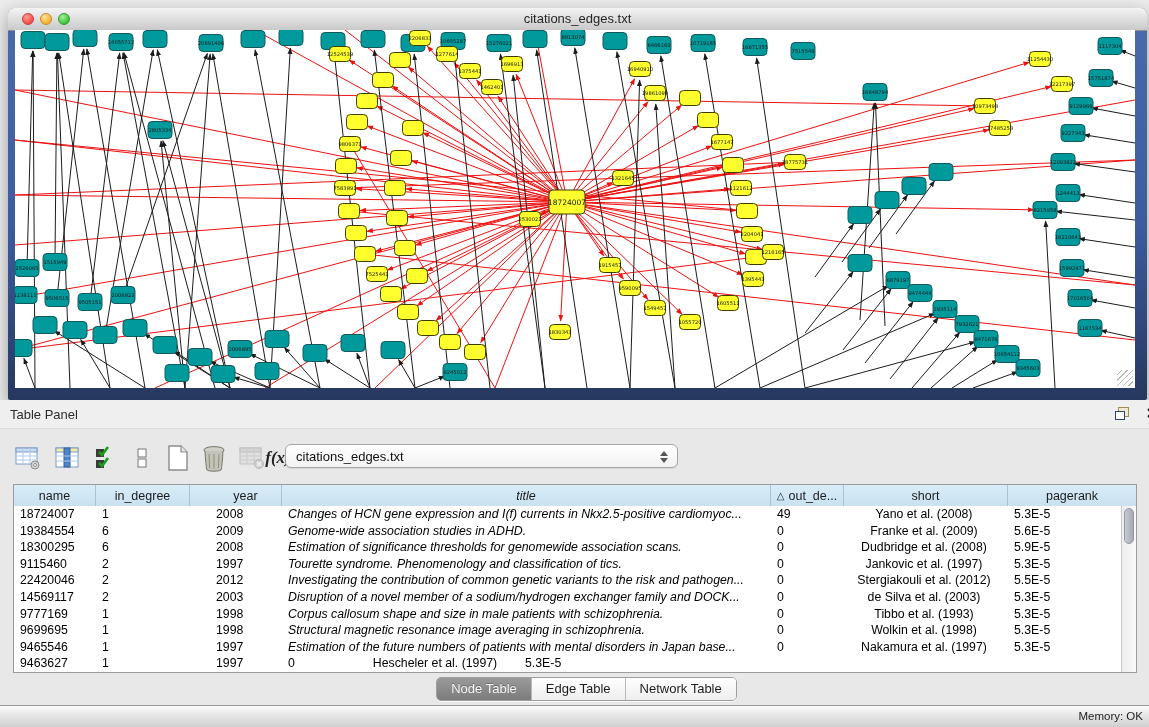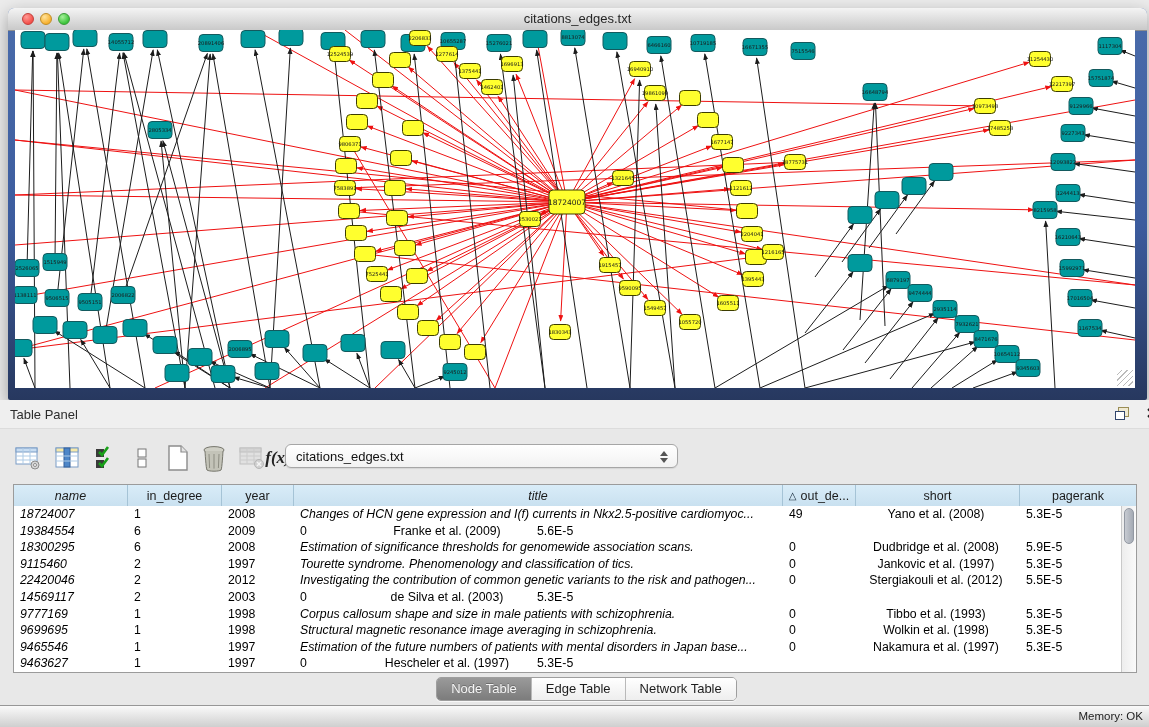--- a/index.html
+++ b/index.html
@@ -51,21 +51,21 @@
 
   .tablewrap{position:absolute;left:13px;top:84px;width:1124px;height:189px;background:#fff;
     border:1px solid #9b9b9b;box-sizing:border-box;}
   .thead{display:flex;height:21px;background:linear-gradient(#d9ecf8,#c9e1f0);border-bottom:1px solid #8fa6b5;}
   .th{box-sizing:border-box;border-right:1px solid #a5c3d6;font-size:12.5px;color:#1b1b1b;
       display:flex;align-items:center;justify-content:center;white-space:nowrap;overflow:hidden;cursor:pointer;}
   .sort-glyph{font-size:10px;margin-right:4px;color:#123;}
   .tbody{position:absolute;left:0;top:21px;bottom:0;right:15px;overflow:hidden;}
   .trow{display:flex;height:16.6px;background:#fff;}
   .td{box-sizing:border-box;font-size:12.3px;color:#000;padding:1px 4px 0 6px;white-space:nowrap;overflow:hidden;}
-  .c0{width:114px;font-style:italic;} .c1{width:94px;} .c2{width:72px;} .c3{width:489px;font-style:italic;} .c4{width:73px;} .c5{width:164px;text-align:center;padding-left:0;} .c6{flex:1;}
+  .c0{width:82px;} .c1{width:94px;} .c2{width:72px;margin-left:20px;} .c3{width:489px;font-style:italic;} .c4{width:73px;} .c5{width:164px;text-align:center;padding-left:0;} .c6{flex:1;}
   .vscroll{position:absolute;right:0;top:21px;bottom:0;width:15px;background:linear-gradient(90deg,#ededed,#fafafa);
     border-left:1px solid #c9c9c9;box-sizing:border-box;}
   .vthumb{position:absolute;left:2px;top:2px;width:10px;height:36px;border-radius:6px;
     background:linear-gradient(90deg,#c7cbd2,#a4aab4);border:1px solid #9298a2;box-sizing:border-box;cursor:grab;}
 
   .footer{position:absolute;left:0;top:273px;width:100%;height:32px;display:flex;align-items:center;justify-content:center;border-radius:9px;}
   .seg-group{display:flex;border:1px solid #9e9e9e;border-radius:5px;overflow:hidden;box-shadow:0 1px 0 rgba(255,255,255,.7);}
   .seg{font-size:13px;padding:3px 14px 4px;background:linear-gradient(#ffffff,#eeeeee);color:#1c1c1c;border-right:1px solid #b9b9b9;cursor:pointer;}
   .seg:last-child{border-right:none;}
   .seg.selected{background:linear-gradient(#9a9a9a,#7c7c7c);color:#f5f5f5;text-shadow:0 -1px 0 rgba(0,0,0,.25);}
@@ -807,20 +807,21 @@
           <div class="td c2">2008</div>
           <div class="td c3">Changes of HCN gene expression and I(f) currents in Nkx2.5-positive cardiomyoc...</div>
           <div class="td c4">49</div>
           <div class="td c5">Yano et al. (2008)</div>
           <div class="td c6">5.3E-5</div>
         </div>
         <div class="trow">
           <div class="td c0">19384554</div>
           <div class="td c1">6</div>
           <div class="td c2">2009</div>
+          <div class="td c3">Genome-wide association studies in ADHD.</div>
           <div class="td c4">0</div>
           <div class="td c5">Franke et al. (2009)</div>
           <div class="td c6">5.6E-5</div>
         </div>
         <div class="trow">
           <div class="td c0">18300295</div>
           <div class="td c1">6</div>
           <div class="td c2">2008</div>
           <div class="td c3">Estimation of significance thresholds for genomewide association scans.</div>
           <div class="td c4">0</div>
@@ -842,20 +843,21 @@
           <div class="td c2">2012</div>
           <div class="td c3">Investigating the contribution of common genetic variants to the risk and pathogen...</div>
           <div class="td c4">0</div>
           <div class="td c5">Stergiakouli et al. (2012)</div>
           <div class="td c6">5.5E-5</div>
         </div>
         <div class="trow">
           <div class="td c0">14569117</div>
           <div class="td c1">2</div>
           <div class="td c2">2003</div>
+          <div class="td c3">Disruption of a novel member of a sodium/hydrogen exchanger family and DOCK...</div>
           <div class="td c4">0</div>
           <div class="td c5">de Silva et al. (2003)</div>
           <div class="td c6">5.3E-5</div>
         </div>
         <div class="trow">
           <div class="td c0">9777169</div>
           <div class="td c1">1</div>
           <div class="td c2">1998</div>
           <div class="td c3">Corpus callosum shape and size in male patients with schizophrenia.</div>
           <div class="td c4">0</div>

